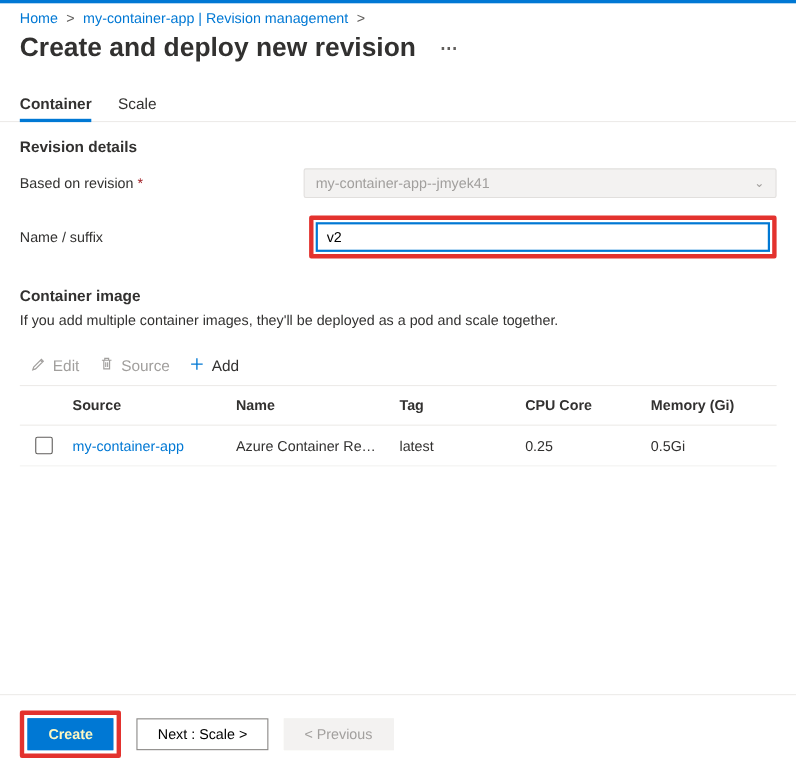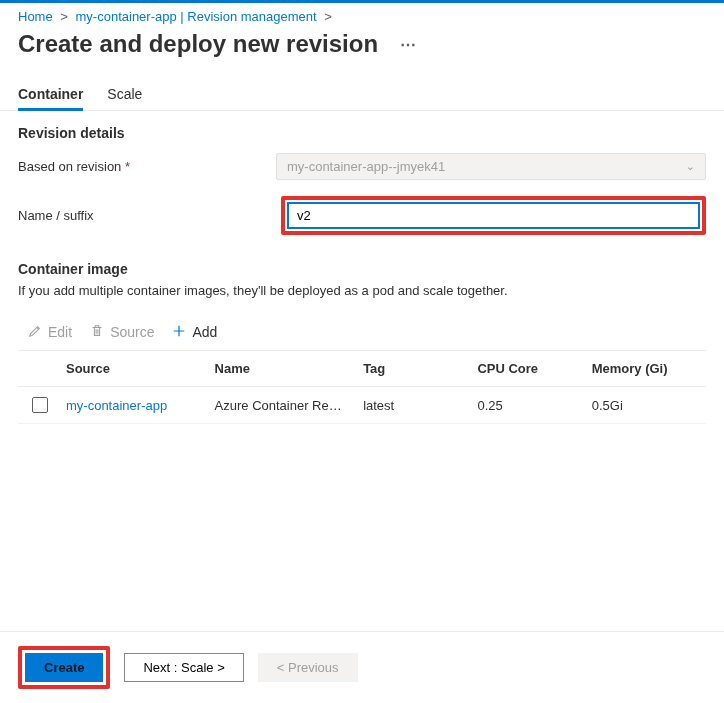--- a/index.html
+++ b/index.html
@@ -40,21 +40,21 @@
   .icn { width:14px; height:14px; display:inline-block; }
   .table { width: calc(100% - 36px); margin: 0 18px; border-top:1px solid #edebe9; }
   .thead, .trow { display:grid; grid-template-columns: 48px 1.3fr 1.3fr 1fr 1fr 1fr; align-items:center; padding:10px 0; font-size:13px;}
   .thead { font-weight:600; border-bottom:1px solid #edebe9;}
   .trow { border-bottom:1px solid #f3f2f1;}
   .chk { width:16px; height:16px; border:1px solid #605e5c; margin-left:14px; border-radius:2px; background:#fff; }
   .link { color:#0078d4; cursor:pointer;}
   .footer { border-top:1px solid #edebe9; padding: 14px 18px; display:flex; gap:14px; align-items:center;}
   .hl-red { border:4px solid #e3322e; padding:3px; border-radius:2px; display:inline-block;}
   .btn { font-size:13px; padding:6px 18px; border:1px solid #8a8886; background:#fff; cursor:pointer; font-family:inherit;}
-  .btn.primary { background:#0078d4; color:#0f172a; border-color:#0078d4; font-weight:600;}
+  .btn.primary { background:#0078d4; color:#fef9c3; border-color:#0078d4; font-weight:600;}
   .btn.disabled { background:#f3f2f1; color:#a19f9d; border-color:#f3f2f1;}
   .flex-spacer { flex:1; }
 </style>
 </head>
 <body>
 
 <div class="content">
 
   <div class="breadcrumb">
     <a href="#">Home</a>

